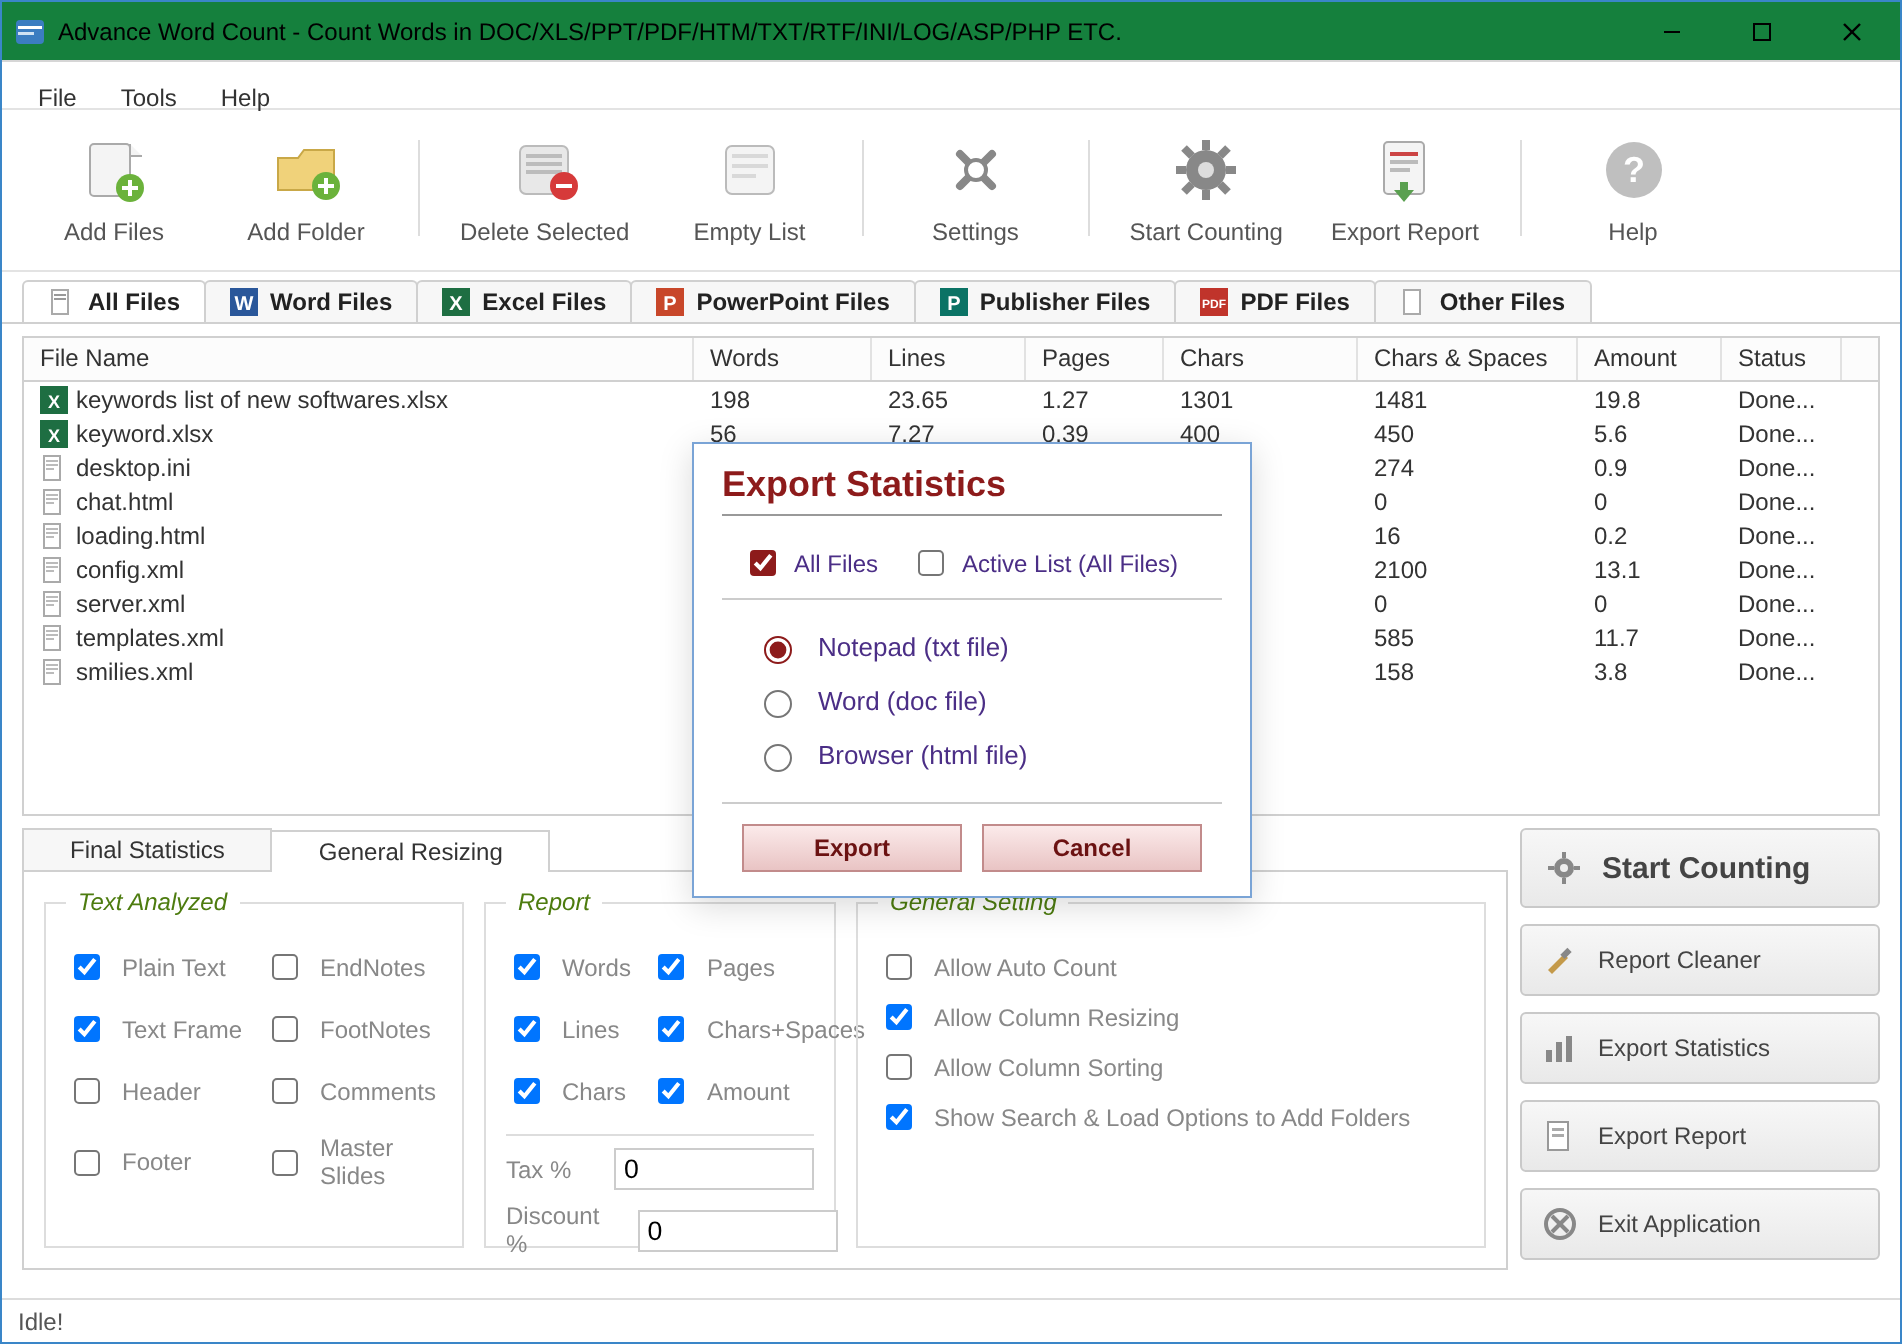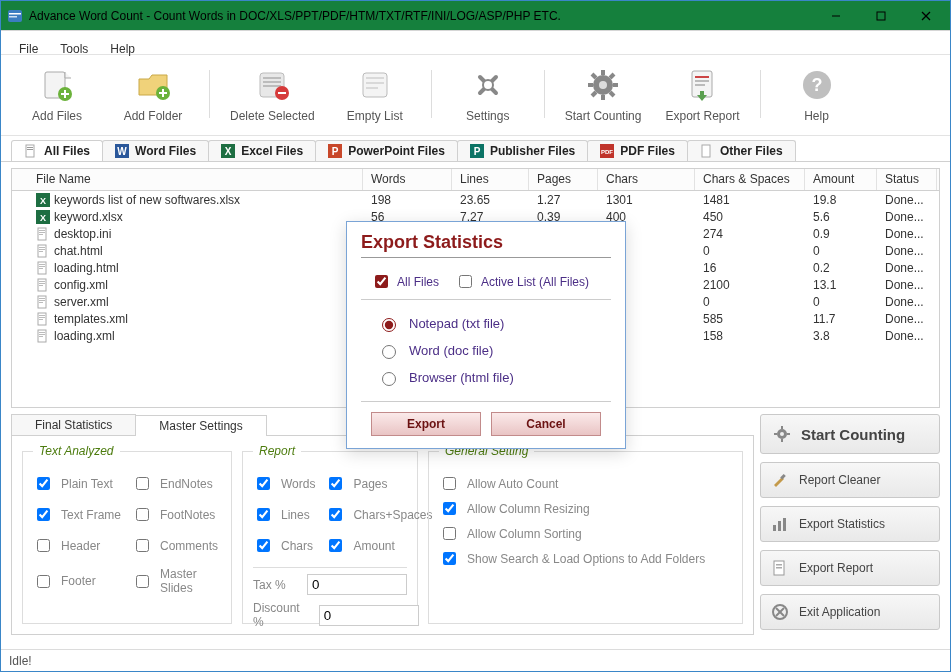--- a/index.html
+++ b/index.html
@@ -61,21 +61,21 @@
   }
   .filetab.inactive { background:#f7f7f7; }
   .filetab .fticon { width:14px; height:14px; display:inline-block; }
   
   .tablewrap { border:1px solid #d0d0d0; margin:6px 10px; height:240px; position:relative; }
   .hdrrow { display:flex; background:#fcfcfc; border-bottom:1px solid #d0d0d0; height:22px; }
   .hdrcell {
     border-right:1px solid #e2e2e2; padding:3px 8px; font-size:12px; color:#333;
     overflow:hidden; text-overflow:ellipsis; white-space:nowrap;
   }
-  .col-name { width:335px;margin-left:16px; }
+  .col-name { width:335px; }
   .col-words { width:89px; }
   .col-lines { width:77px; }
   .col-pages { width:69px; }
   .col-chars { width:97px; }
   .col-cs   { width:110px; }
   .col-amt  { width:72px; }
   .col-stat { width:60px; }
   .tbody { position:relative; }
   .trow { display:flex; height:17px; align-items:center; }
   .tcell { padding:0 8px; overflow:hidden; white-space:nowrap; font-size:12px; }
@@ -538,39 +538,39 @@
         <div class="tcell col-name">
           <span class="fname">
             <span class="ficon">
               <svg width="14" height="14">
                 <rect x="2" y="1" width="8" height="12" fill="#fff" stroke="#aaa"></rect>
                 <rect x="3" y="3" width="6" height="1" fill="#bbb"></rect>
                 <rect x="3" y="5" width="6" height="1" fill="#bbb"></rect>
                 <rect x="3" y="7" width="4" height="1" fill="#bbb"></rect>
               </svg>
             </span>
-            <span>loading.xml</span>
+            <span>smilies.xml</span>
           </span>
         </div>
         <div class="tcell col-words">3</div>
         <div class="tcell col-lines"></div>
         <div class="tcell col-pages"></div>
         <div class="tcell col-chars"></div>
         <div class="tcell col-cs">158</div>
         <div class="tcell col-amt">3.8</div>
         <div class="tcell col-stat">Done...</div>
       </div>
     </div>
 </div>
 
 <div class="bottom">
   <div class="leftpanel">
     <div class="botTabs">
       <div class="botTab inactive">Final Statistics</div>
-      <div class="botTab active">Master Settings</div>
+      <div class="botTab active">General Resizing</div>
     </div>
     <div class="settingswrap">
       <fieldset class="grp grp1">
         <legend>Text Analyzed</legend>
         <div class="twocol">
           <label class="chk">
               <input type="checkbox" checked="" readonly="" style="">
               <span>Plain Text</span>
             </label>
           <label class="chk">

